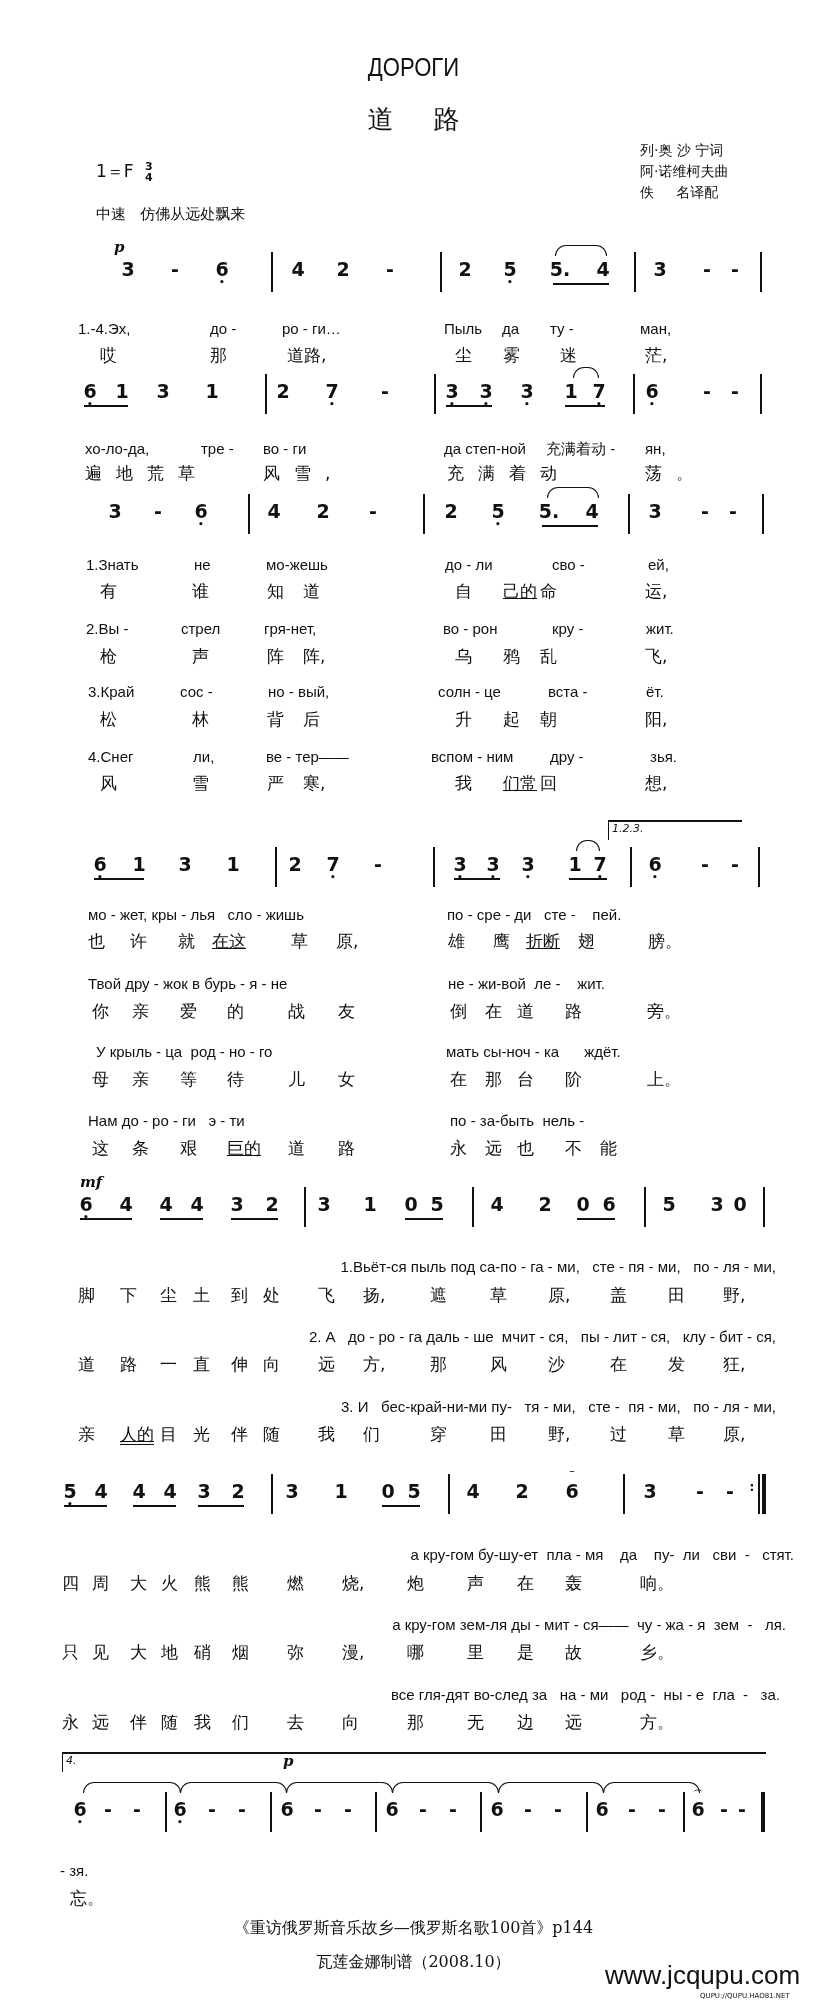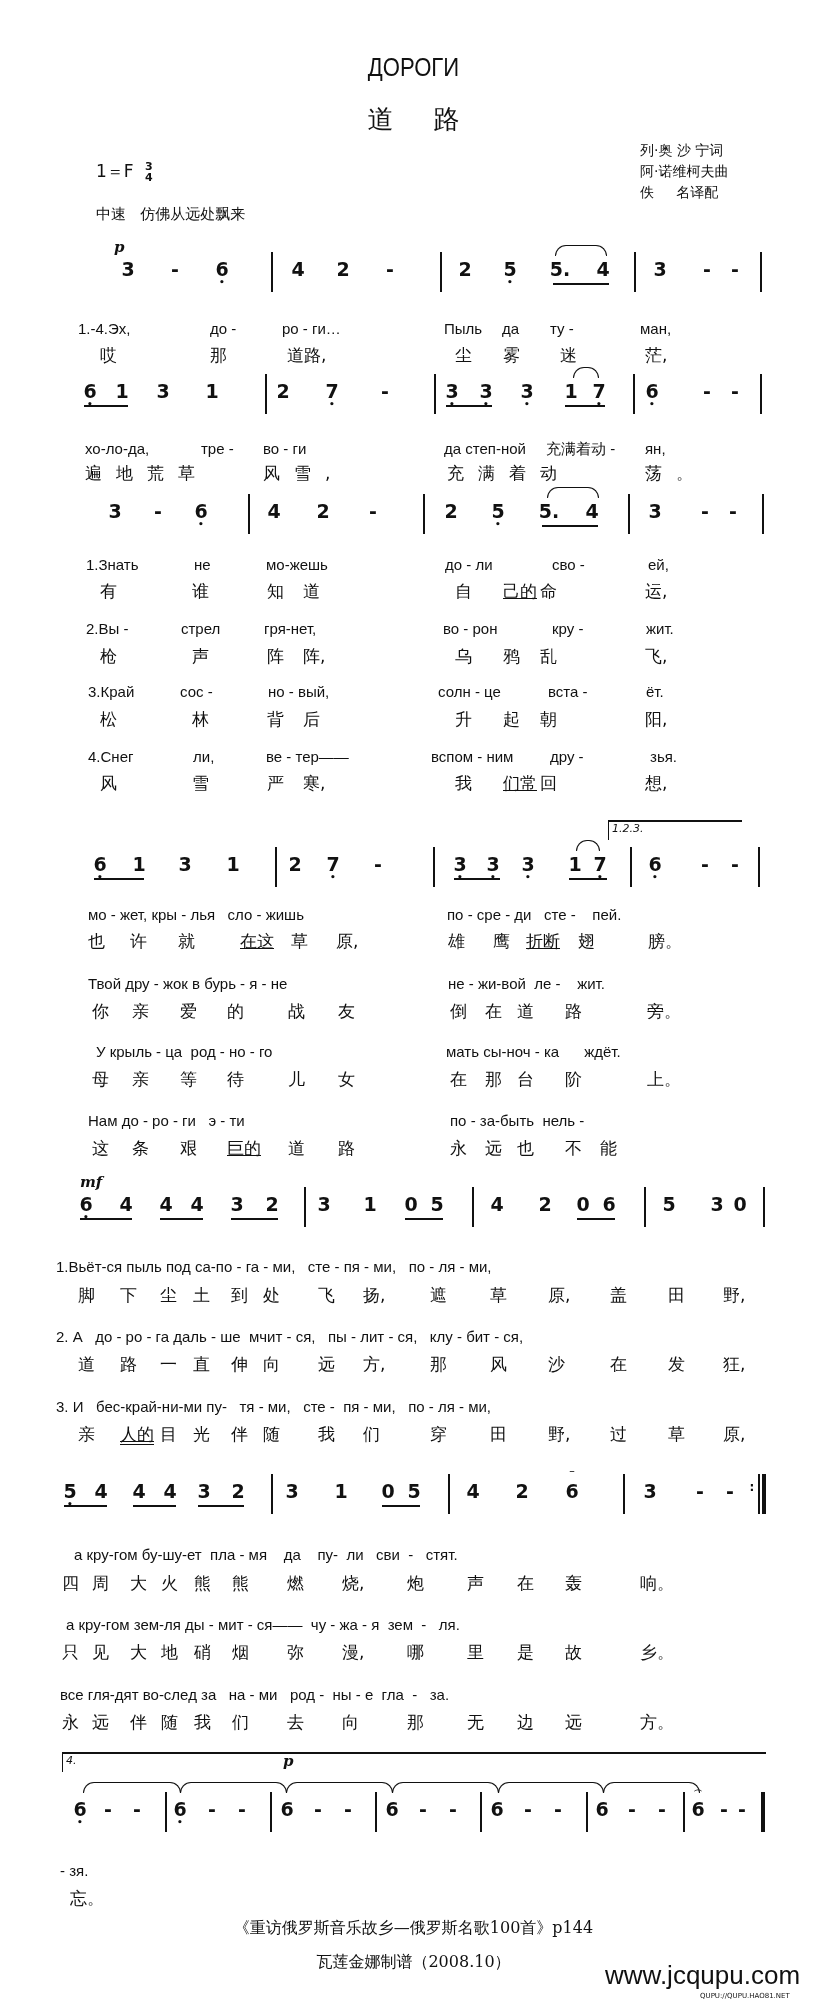--- a/index.html
+++ b/index.html
@@ -14,21 +14,21 @@
   .timesig { display: inline-block; vertical-align: middle; font-size: 11px; line-height: 11px; text-align: center; margin-left: 6px; font-weight: bold; }
   .tempo { top: 205px; left: 96px; font-size: 15px; }
   .staff { position: absolute; left: 0; width: 827px; height: 50px; }
   .note { position: absolute; font-size: 19px; font-weight: bold; font-family: "DejaVu Sans", sans-serif; transform: translateX(-50%); }
   .note .dotb { position: absolute; left: 50%; transform: translateX(-50%); bottom: -7px; font-size: 9px; }
   .note .dott { position: absolute; left: 50%; transform: translateX(-50%); top: -10px; font-size: 9px; }
   .barline { position: absolute; width: 2px; background: #111; height: 40px; }
   .beam { position: absolute; height: 1.5px; background: #111; }
   .tie { position: absolute; border: 1.5px solid #111; border-bottom: none; border-radius: 12px 12px 0 0; height: 10px; }
   .dyn { position: absolute; font-family: "DejaVu Serif", serif; font-style: italic; font-weight: bold; font-size: 15px; }
-  .lyr { position: absolute; font-size: 15px; }
+  .lyr { position: absolute; font-size: 15px; text-align: right; }
   .lyr-ru { font-family: "Liberation Sans", sans-serif; font-size: 15px; }
   .lyr-zh { font-size: 17px; }
   .u { text-decoration: underline; }
   .uu { text-decoration: underline double; }
   .volta { position: absolute; border-top: 2px solid #111; border-left: 1.5px solid #111; height: 18px; font-size: 11px; font-style: italic; padding-left: 3px; }
   .footer1 { top: 1918px; left: 0; width: 827px; text-align: center; font-family: "DejaVu Serif", serif; font-size: 16px; }
   .footer2 { top: 1952px; left: 0; width: 827px; text-align: center; font-family: "DejaVu Serif", serif; font-size: 16px; }
   .wm { top: 1972px; left: 605px; font-family: "Liberation Sans", sans-serif; font-size: 26px; color: #111; }
   .wm2 { top: 1992px; left: 700px; font-size: 7px; }
 </style>
@@ -264,21 +264,21 @@
 </div>
 
 <div class="lyr lyr-ru" style="top:906px;left:88px;width:680px">
   <span class="abs" style="left:0;white-space:pre">мо - жет, кры - лья   сло - жишь</span>
   <span class="abs" style="left:359px;white-space:pre">по - сре - ди   сте -    пей.</span>
 </div>
 <div class="lyr lyr-zh" style="top:930px;left:88px;width:640px">
   <span class="abs" style="left:0">也</span>
   <span class="abs" style="left:42px">许</span>
   <span class="abs" style="left:90px">就</span>
-  <span class="abs u" style="left:152px">在这</span>
+  <span class="abs u" style="left:124px">在这</span>
   <span class="abs" style="left:203px">草</span>
   <span class="abs" style="left:248px">原,</span>
   <span class="abs" style="left:360px">雄</span>
   <span class="abs" style="left:405px">鹰</span>
   <span class="abs u" style="left:438px">折断</span>
   <span class="abs" style="left:490px">翅</span>
   <span class="abs" style="left:560px">膀。</span>
 </div>
 
 <div class="lyr lyr-ru" style="top:975px;left:88px;width:680px">

